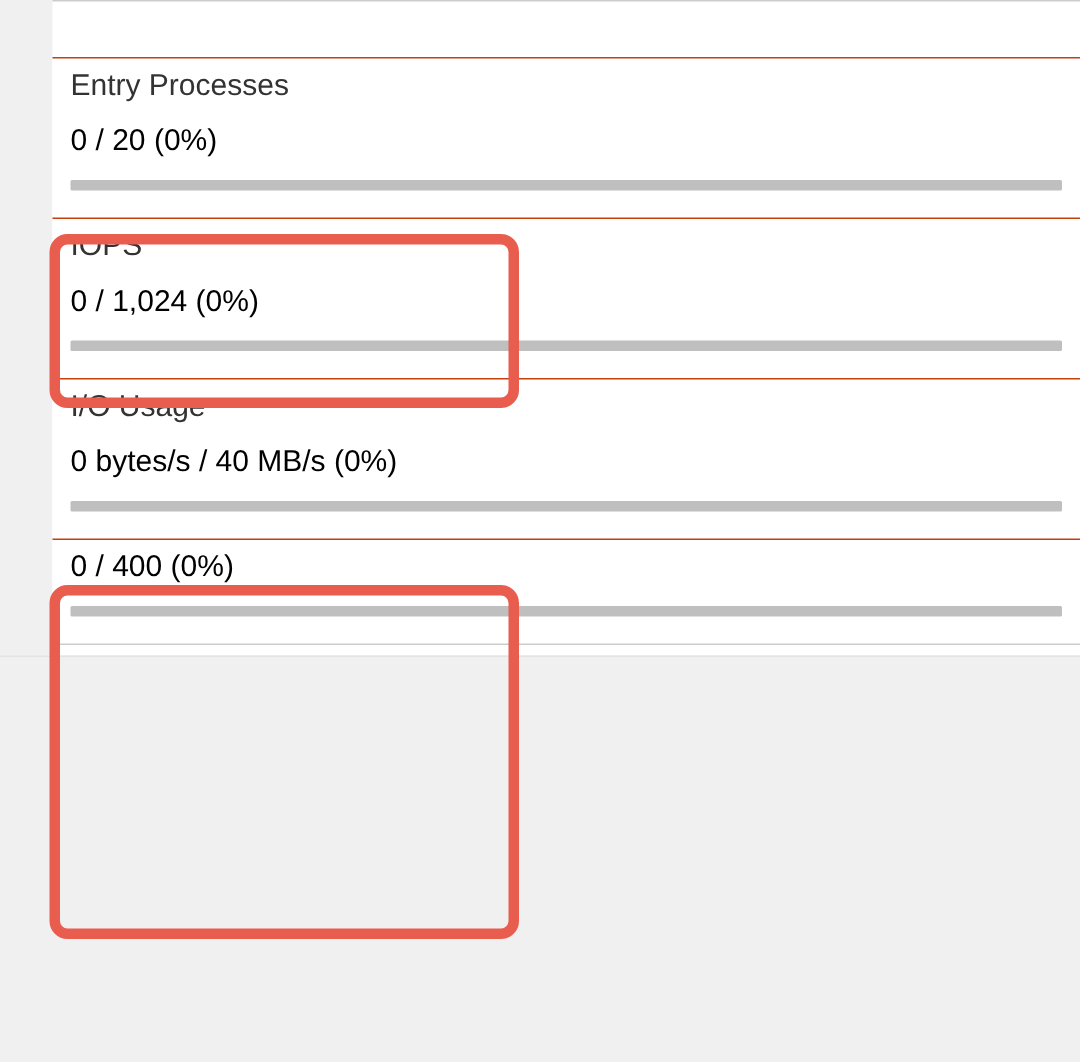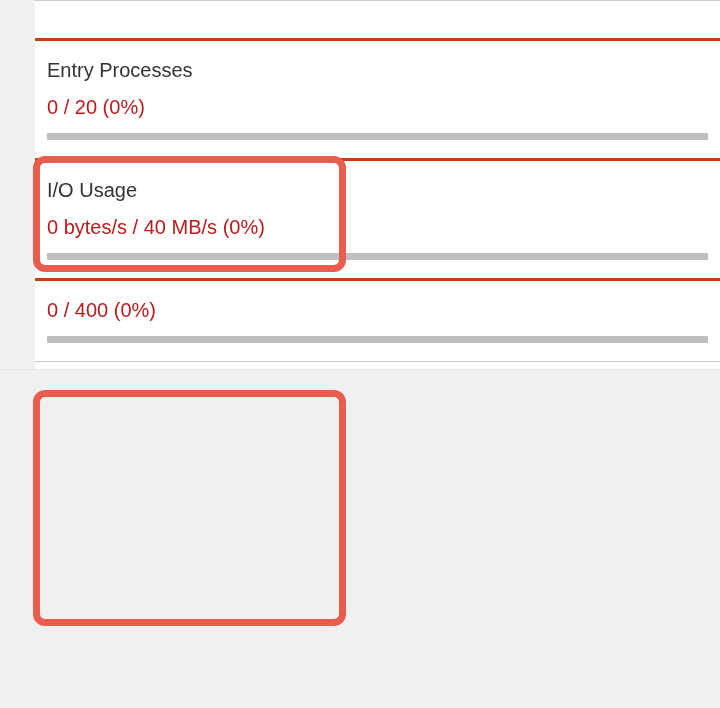--- a/index.html
+++ b/index.html
@@ -17,33 +17,33 @@
     .container {
       margin-left: 35px;
       margin-top: 0;
       background: #fff;
     }
     .top-border {
       border-top: 1px solid #ccc;
       height: 38px;
     }
     .metric-row {
-      border-top: 3px solid #c2410c;
-      padding: 18px 12px 18px 12px;
+      border-top: 1px solid #c2410c;
+      padding: 7px 12px 18px 12px;
       background: #fff;
     }
     .metric-title {
       font-size: 20px;
       color: #333;
       font-weight: 400;
       margin-bottom: 14px;
     }
     .metric-value {
       font-size: 20px;
-      color: #b91c1c;
+      color: #000000;
       font-weight: 300;
       margin-bottom: 14px;
     }
     .progress-bar {
       background: #bfbfbf;
       height: 7px;
       width: 100%;
       border-radius: 1px;
     }
     .bottom-border {
@@ -81,20 +81,25 @@
 <div class="container">
   <div class="top-border"></div>
 
   <div class="metric-row">
     <div class="metric-title">Entry Processes</div>
     <div class="metric-value">0 / 20   (0%)</div>
     <div class="progress-bar"></div>
   </div>
 
 
+  <div class="metric-row">
+    <div class="metric-title">IOPS</div>
+    <div class="metric-value">0 / 1,024   (0%)</div>
+    <div class="progress-bar"></div>
+  </div>
 
   <div class="metric-row">
     <div class="metric-title">I/O Usage</div>
     <div class="metric-value">0 bytes/s / 40 MB/s   (0%)</div>
     <div class="progress-bar"></div>
   </div>
 
   <div class="metric-row">
     <div class="metric-value">0 / 400   (0%)</div>
     <div class="progress-bar"></div>

